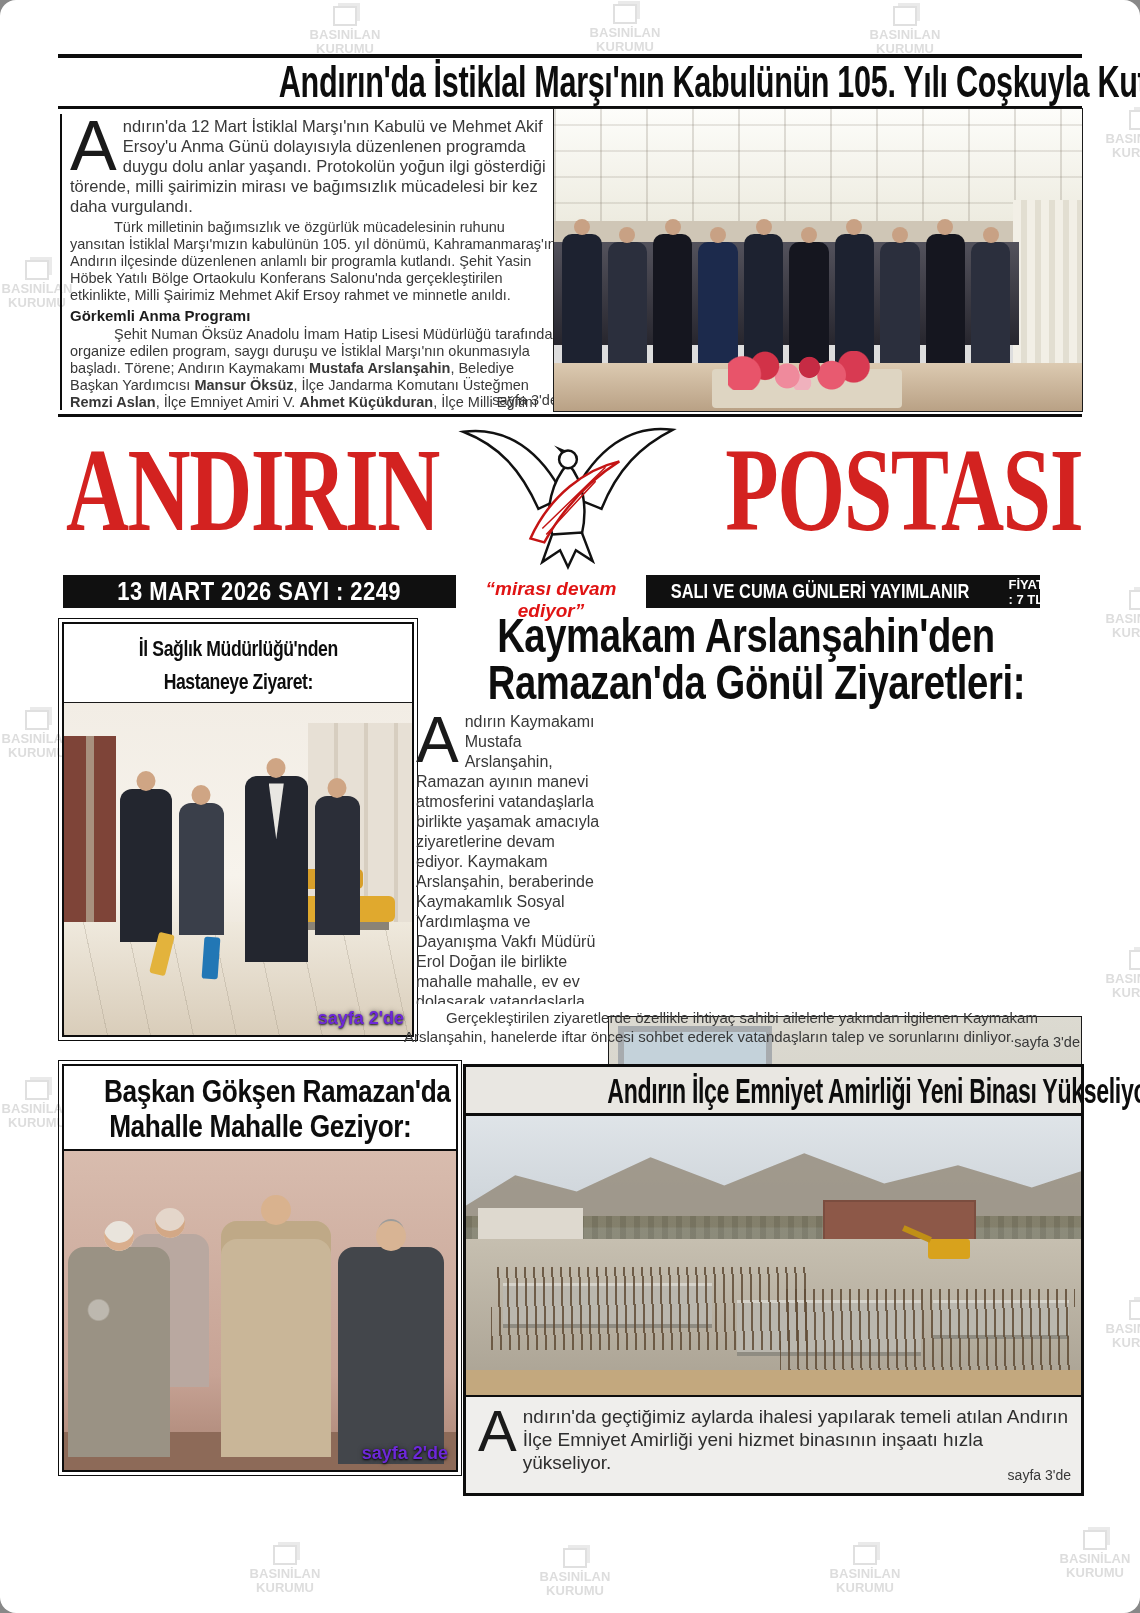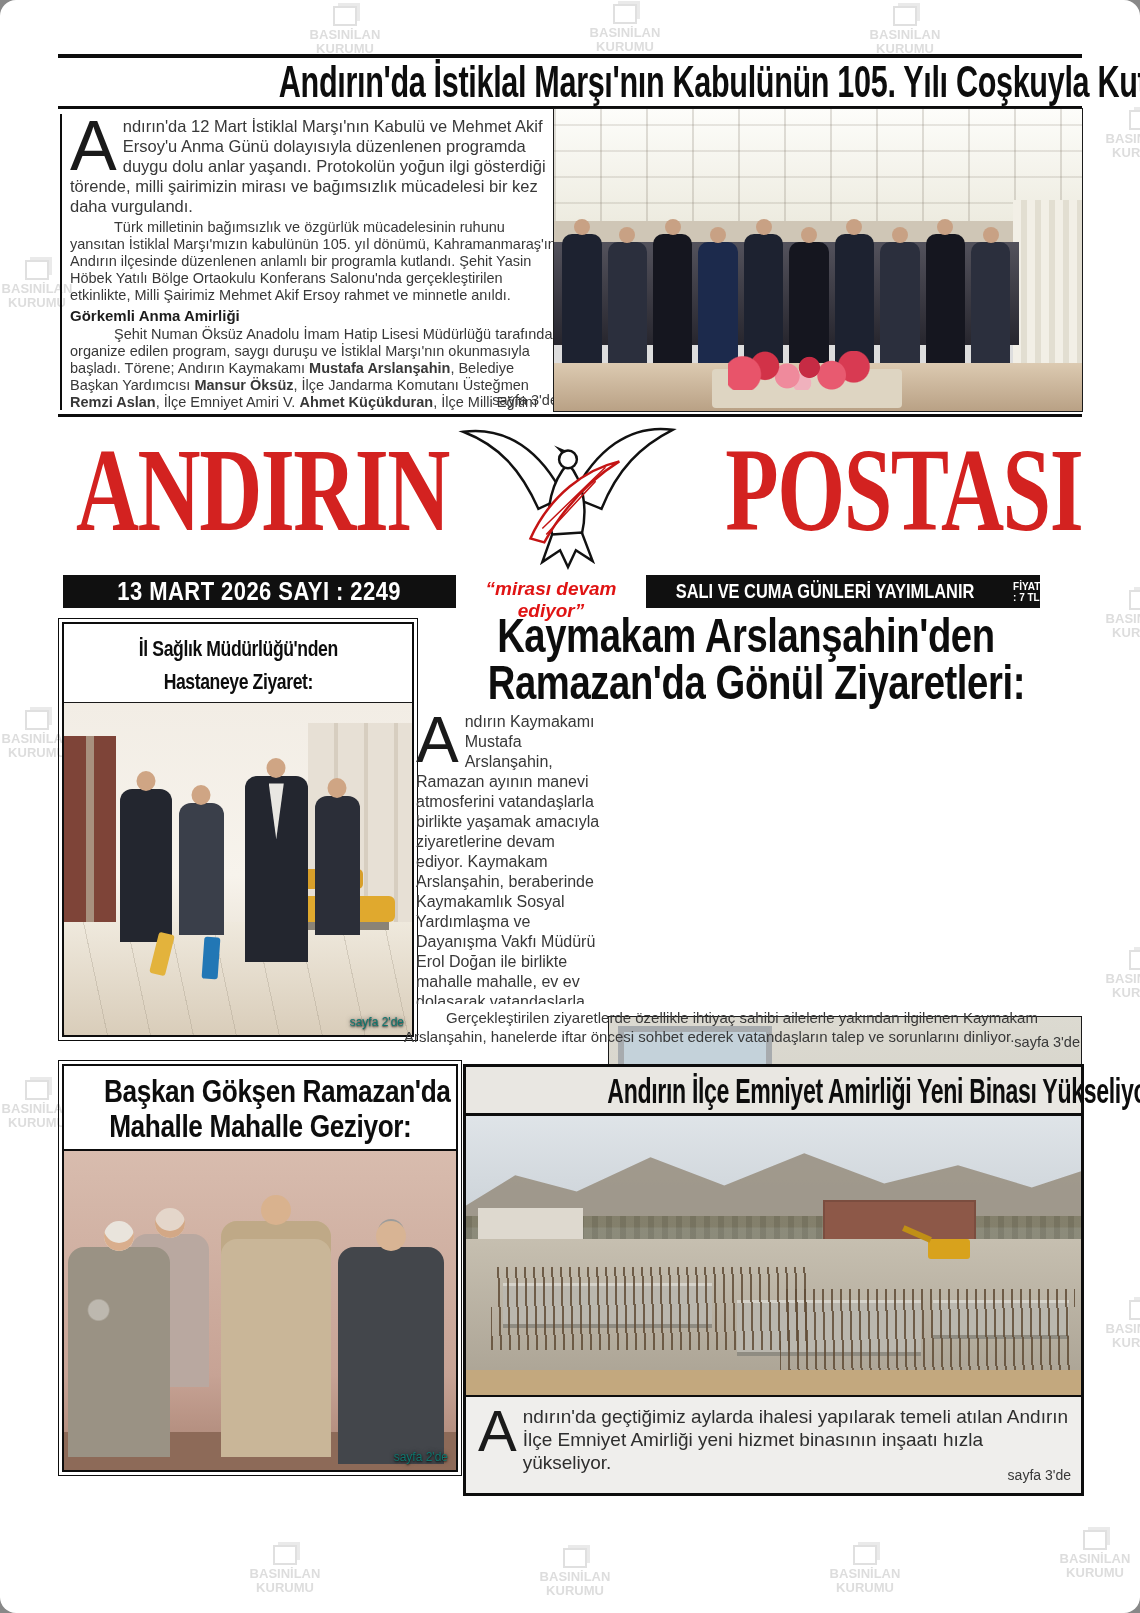--- a/index.html
+++ b/index.html
@@ -35,21 +35,21 @@
   .bar { background:#101010; color:#fff; display:flex; align-items:center; justify-content:center; }
   .slogan { color:#e01414; font-weight:bold; font-style:italic; font-size:19px; text-align:center; }
 
   
   .dbox { border:2px solid #0d0d0d; outline:1px solid #0d0d0d; outline-offset:3px; background:#fff;
           display:flex; flex-direction:column; }
   .pbox { border:3px solid #0d0d0d; background:#fff; display:flex; flex-direction:column; }
 
   
   .ph { position:relative; overflow:hidden; border:1px solid #1a1a1a; background:#ddd; }
-  .caption { position:absolute; right:8px; bottom:6px; color:#0f766e; font-size:12px; font-weight:normal;
+  .caption { position:absolute; right:8px; bottom:6px; color:#6d28d9; font-size:18px; font-weight:bold;
              text-shadow:0 1px 2px rgba(0,0,0,.85), 0 0 5px rgba(0,0,0,.5); }
 
   
   .cer-ceiling { position:absolute; inset:0 0 auto 0; height:40%;
       background:
         repeating-linear-gradient(90deg, rgba(120,110,95,.22) 0 2px, transparent 2px 46px),
         repeating-linear-gradient(0deg, rgba(120,110,95,.16) 0 2px, transparent 2px 26px),
         linear-gradient(#fdfdfa, #eceade); }
   .cer-backwall { position:absolute; left:0; right:0; top:37%; height:14%; background:#cfc6b6; }
   .cer-curtain { position:absolute; right:0; top:30%; width:13%; height:56%;
@@ -185,21 +185,21 @@
 
   <div class="abs rule" style="left:58px;top:54px;width:1024px;height:4px"></div>
   <div class="abs hl" style="left:58px;top:60px;width:1024px;height:44px;font-size:45px;line-height:44px">
     <span class="sq" style="--s:.68">Andırın'da İstiklal Marşı'nın Kabulünün 105. Yılı Coşkuyla Kutlandı</span>
   </div>
   <div class="abs rule" style="left:58px;top:106px;width:1024px;height:3px"></div>
 
   <div class="abs top-text" style="left:60px;top:114px;width:492px;height:294px">
     <p class="lead"><span class="dropcap">A</span><span>ndırın'da 12 Mart İstiklal Marşı'nın Kabulü ve Mehmet Akif Ersoy'u Anma Günü dolayısıyla düzenlenen programda duygu dolu anlar yaşandı. Protokolün yoğun ilgi gösterdiği törende, milli şairimizin mirası ve bağımsızlık mücadelesi bir kez daha vurgulandı.</span></p>
     <p class="bodytxt indent">Türk milletinin bağımsızlık ve özgürlük mücadelesinin ruhunu yansıtan İstiklal Marşı'mızın kabulünün 105. yıl dönümü, Kahramanmaraş'ın Andırın ilçesinde düzenlenen anlamlı bir programla kutlandı. Şehit Yasin Höbek Yatılı Bölge Ortaokulu Konferans Salonu'nda gerçekleştirilen etkinlikte, Milli Şairimiz Mehmet Akif Ersoy rahmet ve minnetle anıldı.</p>
-    <p class="subhead">Görkemli Anma Amirliği</p>
+    <p class="subhead">Görkemli Anma Programı</p>
     <p class="bodytxt indent" style="position:relative"><span>Şehit Numan Öksüz Anadolu İmam Hatip Lisesi Müdürlüğü tarafından organize edilen program, saygı duruşu ve İstiklal Marşı'nın okunmasıyla başladı. Törene; Andırın Kaymakamı </span><b>Mustafa Arslanşahin</b><span>, Belediye Başkan Yardımcısı </span><b>Mansur Öksüz</b><span>, İlçe Jandarma Komutanı Üsteğmen </span><b>Remzi Aslan</b><span>, İlçe Emniyet Amiri V. </span><b>Ahmet Küçükduran</b><span>, İlçe Milli Eğitim Müdürü </span></p>
     <span class="pref">sayfa 3'de</span>
   </div>
 
   <div class="ph abs" style="left:553px;top:108px;width:528px;height:302px">
     <div class="cer-ceiling"></div>
     <div class="cer-backwall"></div>
     <div class="cer-curtain"></div>
     <div class="cer-crowd"></div>
     <div class="cer-row">
@@ -213,21 +213,21 @@
         <div class="fig"></div>
         <div class="fig"></div>
         <div class="fig"></div>
     </div>
     <div class="cer-floor"></div>
     <div class="cer-table"></div>
     <div class="cer-flowers"></div>
   </div>
 
   <div class="abs rule" style="left:58px;top:414px;width:1024px;height:3px"></div>
-  <div class="abs mast-word" style="left:76px;top:432px">
+  <div class="abs mast-word" style="left:66px;top:432px">
     <span class="sq sq-l" style="--s:.74">ANDIRIN</span>
   </div>
   <div class="abs mast-word" style="right:58px;top:432px;transform-origin:100% 50%">
     <span class="sq" style="--s:.74;transform-origin:100% 50%">POSTASI</span>
   </div>
   <svg class="abs" style="left:442px;top:412px" width="248" height="158" viewBox="0 0 240 160">
     <path d="M118,86 C95,40 60,14 16,20 C52,34 74,58 92,98 Z" fill="#ffffff" stroke="#111" stroke-width="2.5"></path>
     <path d="M126,86 C150,38 185,12 228,18 C196,34 172,58 156,98 Z" fill="#ffffff" stroke="#111" stroke-width="2.5"></path>
     <path d="M122,52 C106,70 98,98 106,124 C111,140 131,140 136,124 C142,98 138,70 122,52 Z" fill="#ffffff" stroke="#111" stroke-width="2.5"></path>
     <circle cx="122" cy="48" r="9" fill="#ffffff" stroke="#111" stroke-width="2.5"></circle>
@@ -236,21 +236,21 @@
     <path d="M84,128 C104,84 140,58 174,50 C142,70 116,100 98,132 Z" fill="#ffffff" stroke="#c41414" stroke-width="2.5"></path>
     <path d="M96,118 L160,56 M100,124 L150,70" stroke="#c41414" stroke-width="1.5" fill="none"></path>
   </svg>
 
   <div class="abs bar" style="left:63px;top:575px;width:393px;height:33px">
     <span class="sq" style="--s:.88;font-size:25px;font-weight:bold;letter-spacing:.5px">13 MART 2026 SAYI : 2249</span>
   </div>
   <div class="abs slogan" style="left:456px;top:578px;width:190px;height:30px">“mirası devam ediyor”</div>
   <div class="abs bar" style="left:646px;top:575px;width:394px;height:33px">
     <span class="sq" style="--s:.82;font-size:20px;font-weight:bold">SALI VE CUMA GÜNLERİ YAYIMLANIR</span>
-    <span style="font-size:10px;font-weight:bold;margin-left:6px">FİYATI : 7 TL.</span>
+    <span style="font-size:13px;font-weight:bold;margin-left:6px">FİYATI : 7 TL.</span>
   </div>
 
   <div class="abs dbox" style="left:62px;top:622px;width:348px;height:411px">
     <div class="hl" style="padding:8px 20px 4px;font-size:22px;line-height:33px">
       <span class="sq" style="--s:.80">İl Sağlık Müdürlüğü'nden</span><br>
       <span class="sq" style="--s:.80">Hastaneye Ziyaret:</span>
     </div>
     <div class="ph" style="flex:1;border-width:1px 0 0 0">
       <div class="hos-bg"></div>
       <div class="hos-doors"></div>

